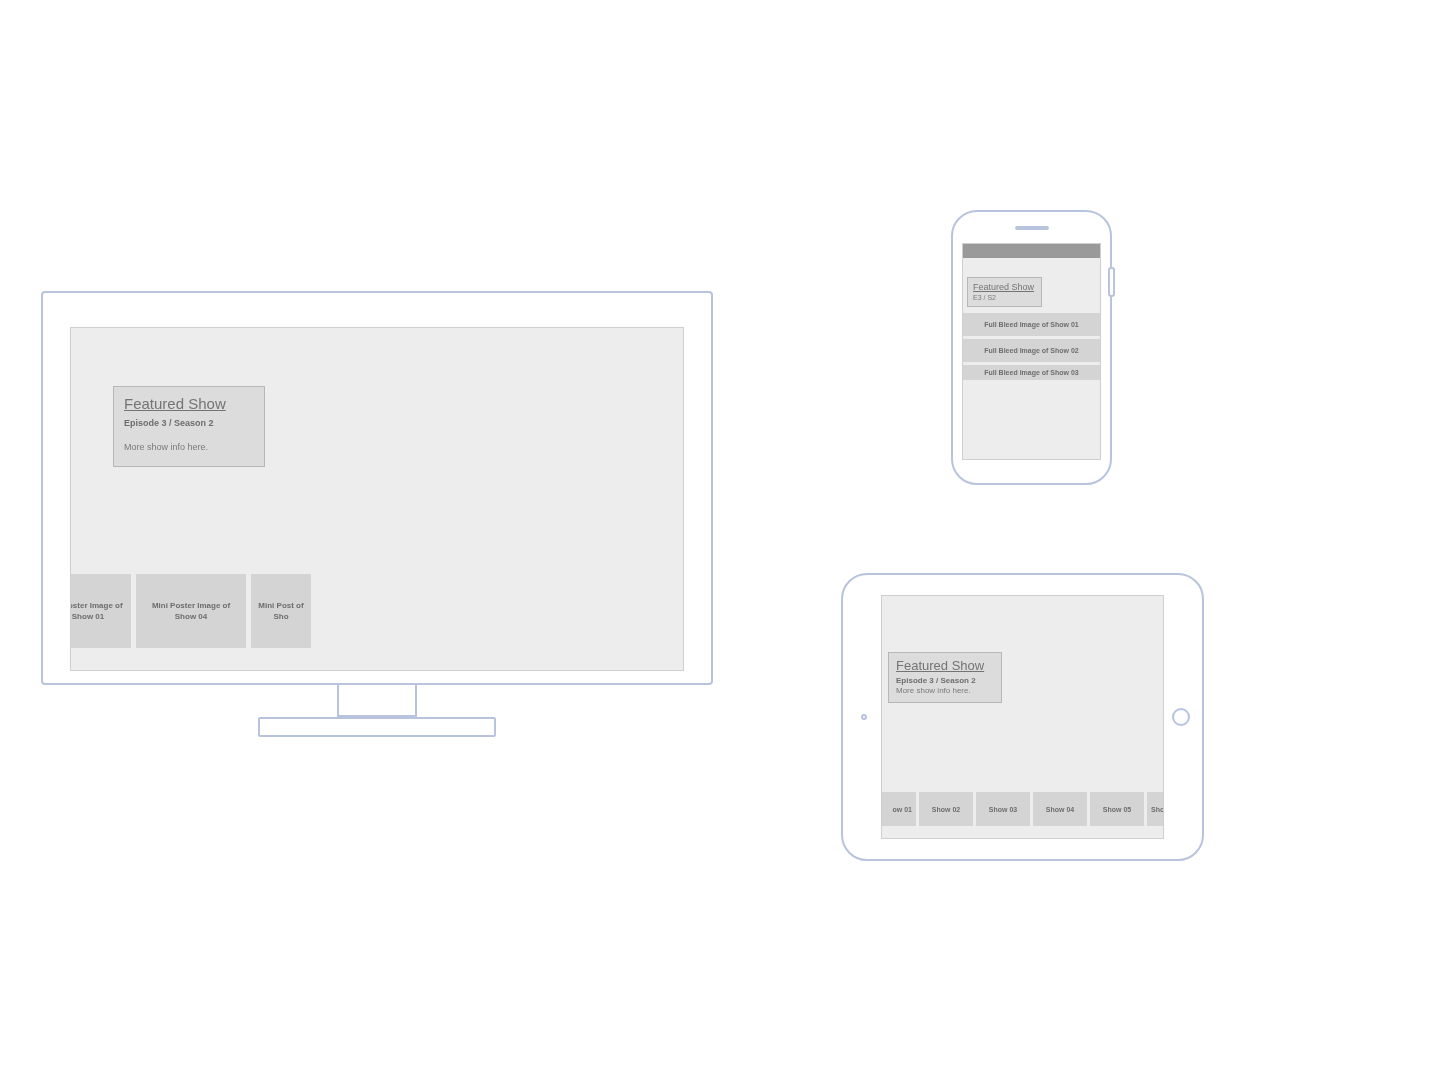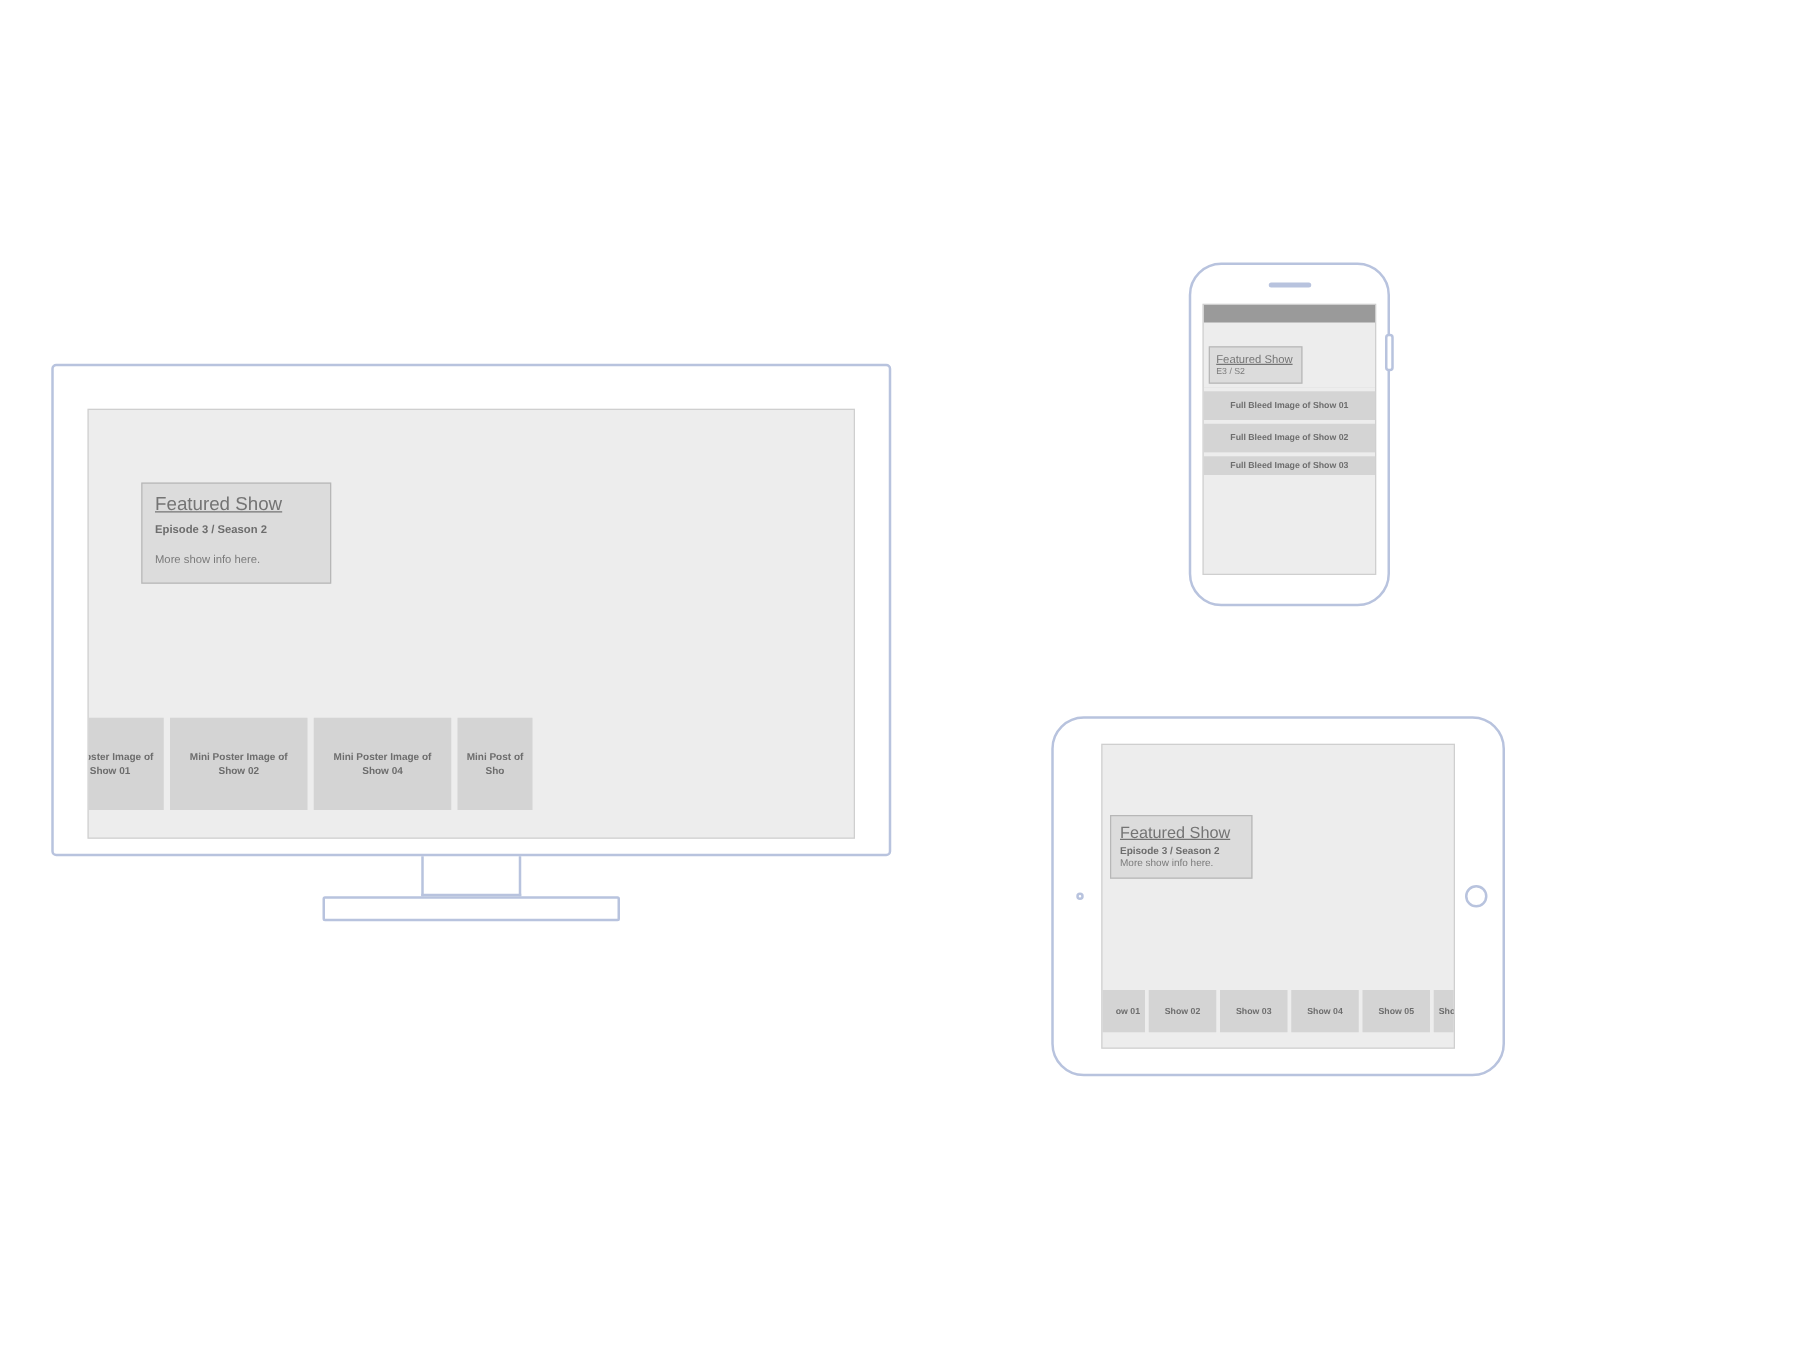--- a/index.html
+++ b/index.html
@@ -293,21 +293,20 @@
     <div class="monitor-screen">
 
       <div class="desk-featured">
         <div class="title">Featured Show</div>
         <div class="ep">Episode 3 / Season 2</div>
         <div class="more">More show info here.</div>
       </div>
 
       <div class="desk-carousel">
         <div class="desk-card edge-left">ni Poster Image of Show 01</div>
-        <div class="desk-card">Mini Poster Image of Show 02</div>
         <div class="desk-card">Mini Poster Image of Show 04</div>
         <div class="desk-card edge-right">Mini Post of Sho</div>
       </div>
 
     </div>
   </div>
   <div class="monitor-neck"></div>
   <div class="monitor-base"></div>
 </div>
 

